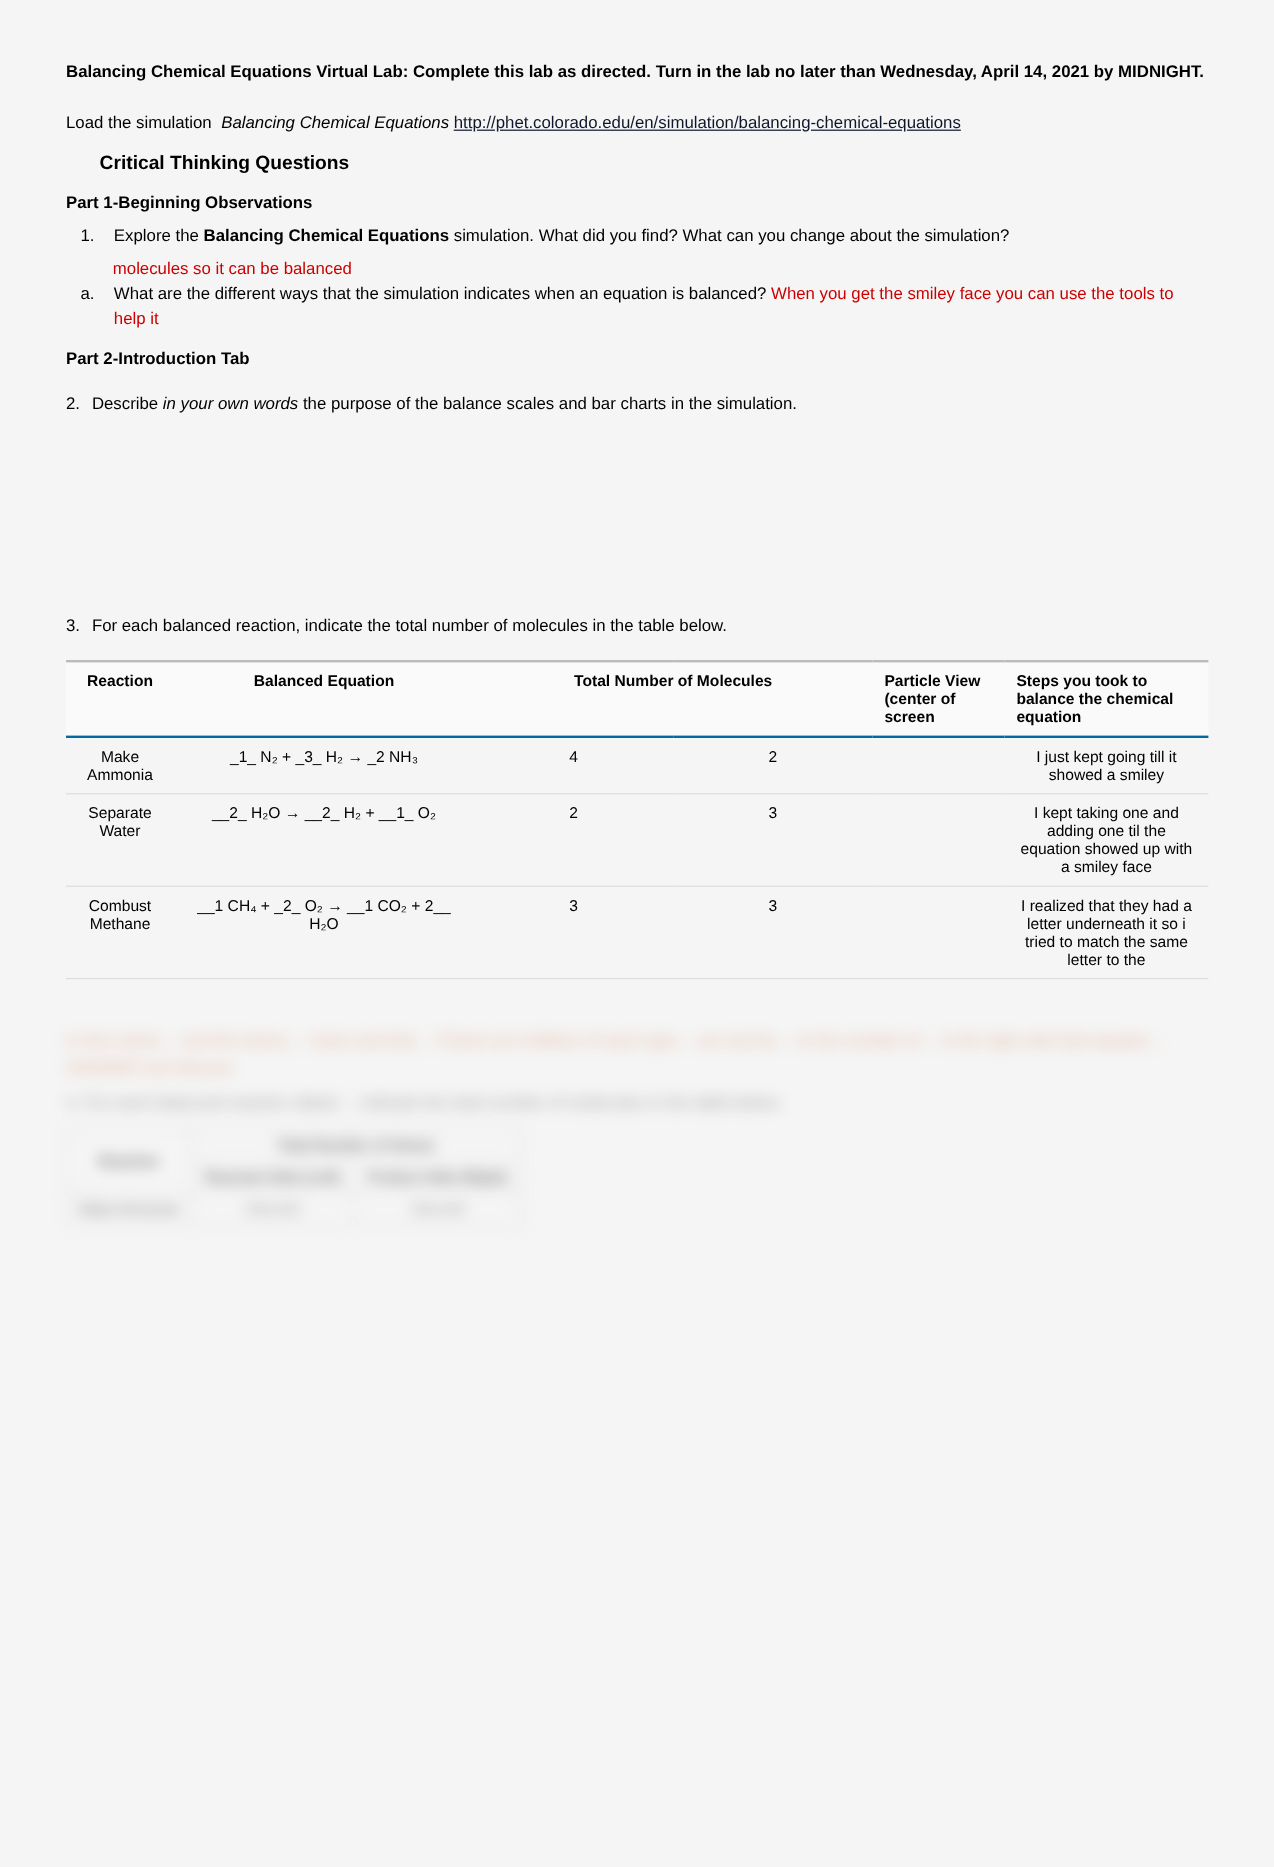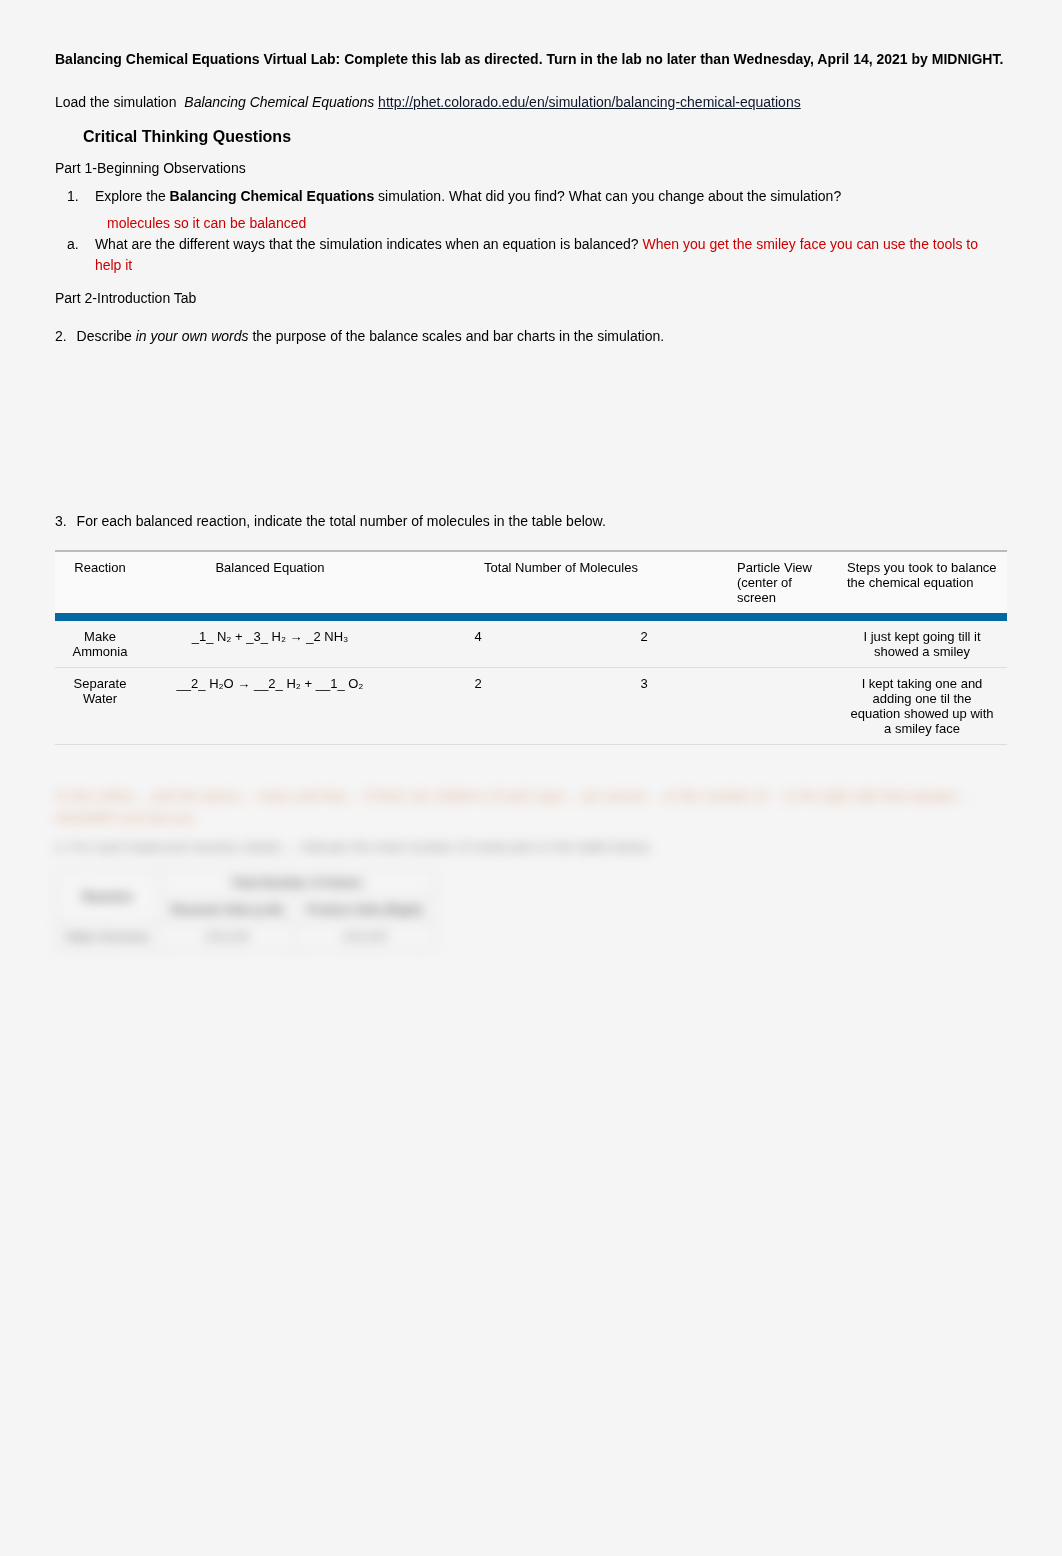--- a/index.html
+++ b/index.html
@@ -23,50 +23,50 @@
     }
     .load-line .label { padding-right: 4px; }
     .italic { font-style: italic; }
     .link { color: #0f172a; text-decoration: underline; }
     .section-heading {
       font-weight: bold;
       font-size: 16px;
       margin: 6px 0 14px 28px;
     }
     .part-heading {
-      font-weight: normal;
+      font-weight: bold;
       margin: 14px 0 10px 0;
     }
     .list-block { margin-left: 12px; margin-bottom: 6px; line-height: 1.5; }
     .list-num { display: inline-block; width: 24px; vertical-align: top; }
     .list-body { display: inline-block; width: calc(100% - 30px); vertical-align: top; }
     .bold { font-weight: bold; }
     .red-answer { color: #cc0000; }
     .answer-inline { display: inline; }
-    .q1-extra { margin-left: 52px; line-height: 1.5; }
+    .q1-extra { margin-left: 39px; line-height: 1.5; }
     .q2-line { margin-top: 20px; line-height: 1.5; }
     .q2-num { padding-right: 6px; }
     .blank-area { height: 160px; }
     .q3-line { margin-top: 4px; margin-bottom: 18px; line-height: 1.5; }
     .q3-num { padding-right: 6px; }
 
     table.data {
       width: 100%;
       border-collapse: collapse;
       font-size: 13px;
     }
     table.data th, table.data td {
       padding: 8px 10px;
       vertical-align: top;
       text-align: center;
     }
     table.data thead th {
       text-align: center;
-      font-weight: normal;
-      border-bottom: 8px solid #0369a1;
+      font-weight: bold;
+      border-bottom: 2px solid #0369a1;
       border-top: 2px solid #bbb;
       background: #fafafa;
     }
     table.data thead tr.sub th {
       border-top: none;
     }
     table.data tbody tr {
       border-top: 1px solid #ddd;
       border-bottom: 1px solid #ddd;
     }
@@ -168,20 +168,28 @@
       <td></td>
       <td>I just kept going till it showed a smiley</td>
     </tr>
     <tr>
       <td class="col-reaction">Separate Water</td>
       <td class="eq-cell">__2_ H₂O → __2_ H₂ + __1_ O₂</td>
       <td>2</td>
       <td>3</td>
       <td></td>
       <td>I kept taking one and adding one til the equation showed up with a smiley face</td>
+    </tr>
+    <tr>
+      <td class="col-reaction">Combust Methane</td>
+      <td class="eq-cell">__1 CH₄ + _2_ O₂  → __1 CO₂ + 2__ H₂O</td>
+      <td>3</td>
+      <td>3</td>
+      <td></td>
+      <td>I realized that they had a letter underneath it so i tried to match the same letter to the</td>
     </tr>
   </tbody>
 </table>
 
 <div class="blur-section">
   <div class="blur-text">In this online… and the atoms… mass and that… if there are children of each type… we cannot… or the number of… is the right side that equator…  ANSWER and discuss</div>
   <div class="blur-text2">4. For each balanced reaction obtain… indicate the total number of molecules in the table below.</div>
   <table class="blur-table">
     <tbody>
         <tr>

